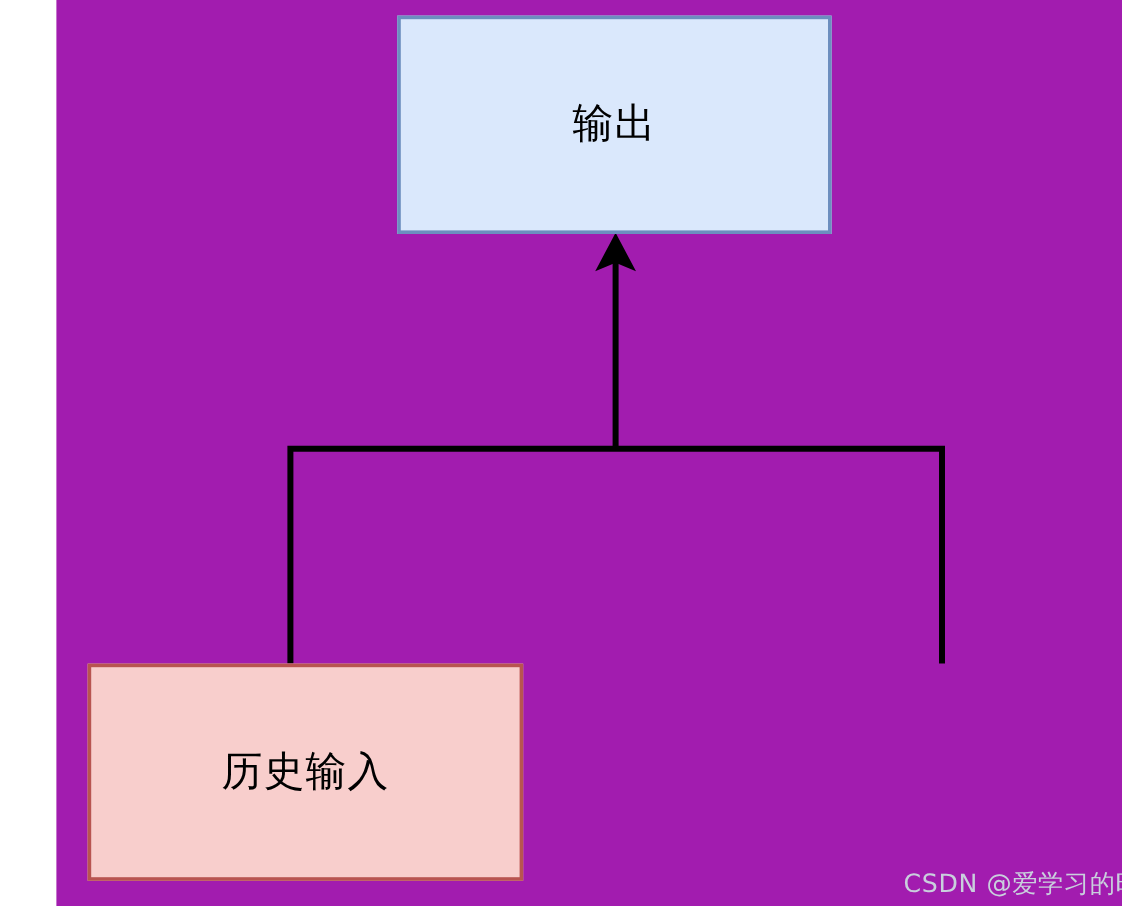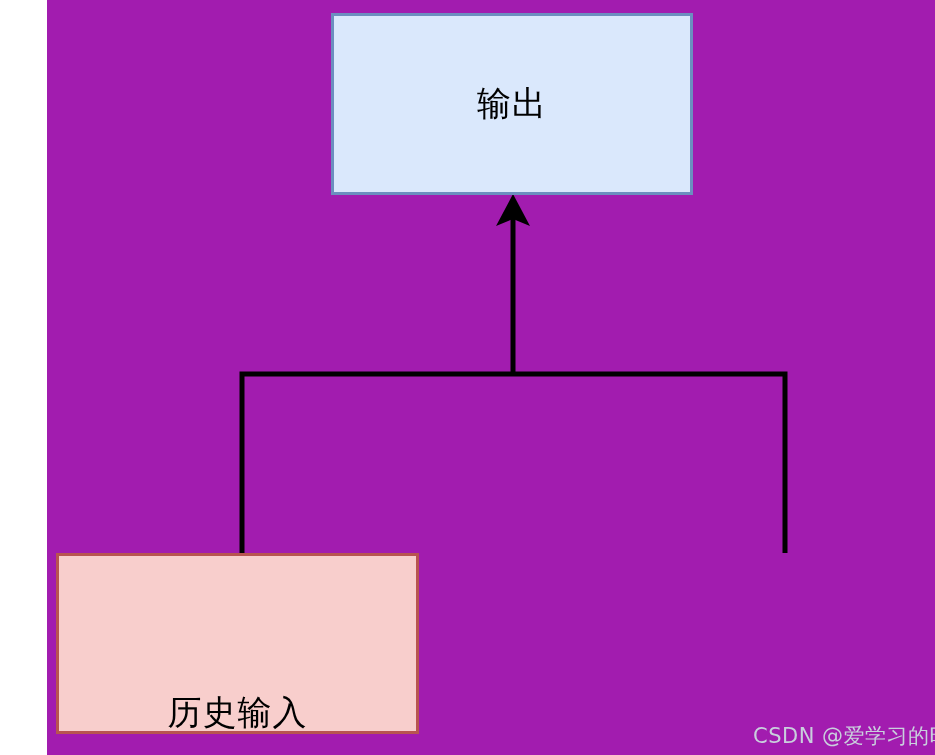--- a/index.html
+++ b/index.html
@@ -39,27 +39,26 @@
   }
   .node-output {
     left: 284px;
     top: 13px;
     width: 362px;
     height: 182px;
     background: #dae8fc;
     border-color: #6c8ebf;
   }
   .node-history {
-    left: 9px;
+    left: 26px;
     top: 553px;
     width: 363px;
     height: 181px;
     background: #f8cecc;
     border-color: #b85450;
-    align-items: flex-end;
   }
   .node-current {
     left: 555px;
     top: 553px;
     width: 367px;
     height: 200px;
     background: #dae8fc;
     border-color: #6c8ebf;
   }
   .node-current .node-label {

